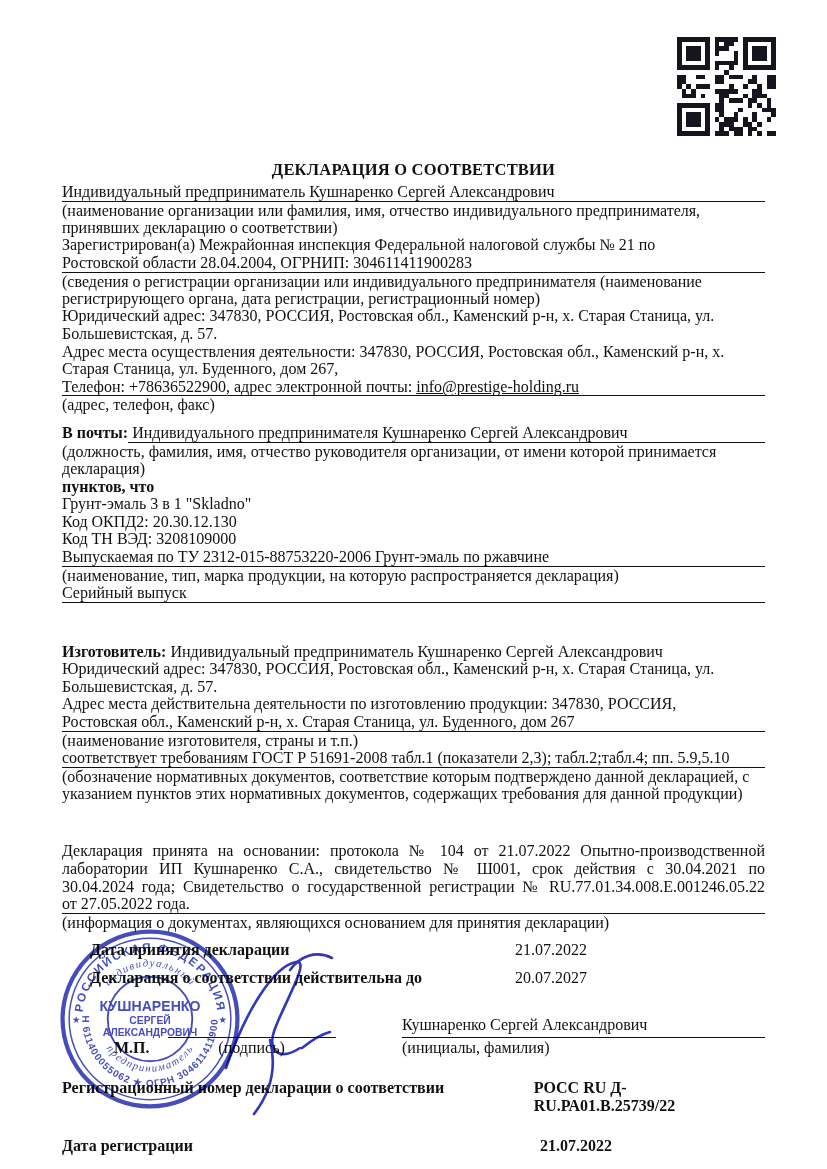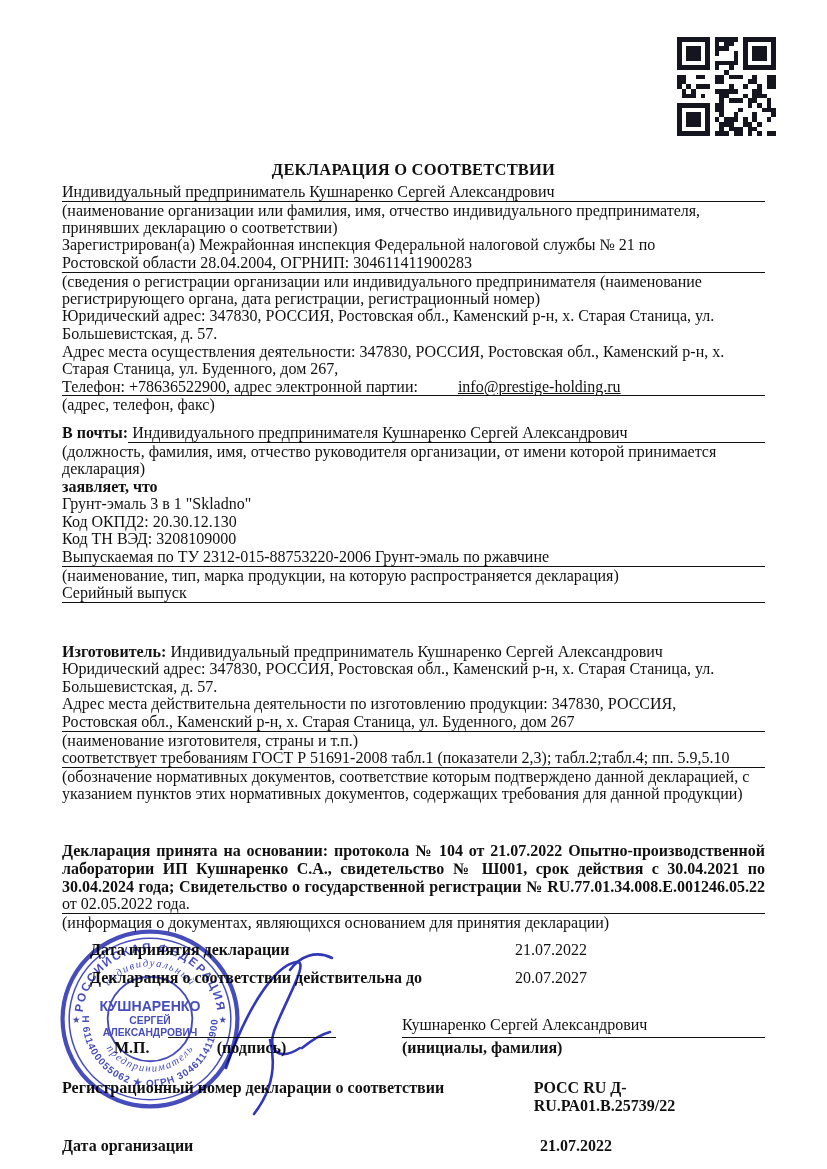--- a/index.html
+++ b/index.html
@@ -13,38 +13,38 @@
     color:#111;
     overflow:hidden;
     box-sizing:border-box;
     padding:160px 62px 0 62px;
   }
   .line{line-height:17.6px;}
   .title{font-weight:bold;text-align:center;font-size:16.5px;line-height:20px;margin-bottom:3px;letter-spacing:.2px;}
   .ul{border-bottom:1.6px solid #111;}
   .caption{text-align:left;line-height:17.4px;}
   .bold{font-weight:bold;}
-  .just{text-align:justify;text-align-last:justify;font-weight:bold;}
+  .just{text-align:justify;text-align-last:justify;}
   .row-flex{display:flex;}
   .fill-ul{flex:1;border-bottom:1.6px solid #111;padding-left:4px;}
   .gap10{margin-top:10px;}
   .gap26{margin-top:40px;}
-  .email{text-decoration:underline;color:#111;margin-left:36px;}
+  .email{text-decoration:underline;color:#111;}
   
   .foot{position:relative;}
   .frow{display:flex;line-height:18px;}
   .frow .flabel{width:453px;box-sizing:border-box;}
   .date-row{padding-left:28px;margin-top:10px;}
   .date-row .flabel{width:425px;}
   .sig-row{display:flex;margin-top:28px;}
   .sig-left{width:340px;display:flex;align-items:flex-end;padding-left:28px;box-sizing:border-box;}
   .mp{font-weight:bold;margin-right:18px;line-height:18px;margin-left:24px;}
   .sig-col{width:168px;text-align:center;}
   .sig-line{border-bottom:1.6px solid #111;height:18px;}
-  .under-cap{font-weight:bold;line-height:18px;margin-top:1px;}
+  .under-cap{font-weight:normal;line-height:18px;margin-top:1px;}
   .sig-right{flex:1;text-align:left;}
   .sig-name{line-height:20px;margin-bottom:2px;}
   .reg-row{margin-top:22px;}
   .reg-row .flabel{width:478px;}
   .qr{position:absolute;top:37px;left:677px;width:99px;height:99px;}
   .stamp{position:absolute;left:56px;top:925px;width:188px;height:188px;opacity:.88;mix-blend-mode:multiply;pointer-events:none;}
   .signature{position:absolute;left:212px;top:948px;width:150px;height:170px;mix-blend-mode:multiply;pointer-events:none;}
 </style>
 </head>
 <body>
@@ -278,30 +278,30 @@
 
   <div class="line ul">Индивидуальный предприниматель Кушнаренко Сергей Александрович</div>
   <div class="caption">(наименование организации или фамилия, имя, отчество индивидуального предпринимателя, принявших декларацию о соответствии)</div>
 
   <div class="line">Зарегистрирован(а) Межрайонная инспекция Федеральной налоговой службы № 21 по</div>
   <div class="line ul">Ростовской области 28.04.2004, ОГРНИП: 304611411900283</div>
   <div class="caption">(сведения о регистрации организации или индивидуального предпринимателя (наименование регистрирующего органа, дата регистрации, регистрационный номер)</div>
 
   <div class="line">Юридический адрес: 347830, РОССИЯ, Ростовская обл., Каменский р-н, х. Старая Станица, ул. Большевистская, д. 57.</div>
   <div class="line">Адрес места осуществления деятельности: 347830, РОССИЯ, Ростовская обл., Каменский р-н, х. Старая Станица, ул. Буденного, дом 267,</div>
-  <div class="line ul"><span>Телефон: +78636522900, адрес электронной партии: </span><a class="email" href="#">info@prestige-holding.ru</a></div>
+  <div class="line ul"><span>Телефон: +78636522900, адрес электронной почты: </span><a class="email" href="#">info@prestige-holding.ru</a></div>
   <div class="caption">(адрес, телефон, факс)</div>
 
   <div class="row-flex gap10">
     <span class="bold">В почты:</span>
     <span class="fill-ul">Индивидуального предпринимателя Кушнаренко Сергей Александрович</span>
   </div>
   <div class="caption">(должность, фамилия, имя, отчество руководителя организации, от имени которой принимается декларация)</div>
 
-  <div class="line bold">заявляет, что</div>
+  <div class="line bold">пунктов, что</div>
   <div class="line">Грунт-эмаль 3 в 1 "Skladno"</div>
   <div class="line">Код ОКПД2: 20.30.12.130</div>
   <div class="line">Код ТН ВЭД: 3208109000</div>
   <div class="line ul">Выпускаемая по ТУ 2312-015-88753220-2006 Грунт-эмаль по ржавчине</div>
   <div class="caption">(наименование, тип, марка продукции, на которую распространяется декларация)</div>
   <div class="line ul">Серийный выпуск</div>
 
   <div class="line gap26">
     <span class="bold">Изготовитель:</span><span> Индивидуальный предприниматель Кушнаренко Сергей Александрович</span>
   </div>
@@ -309,21 +309,21 @@
   <div class="line">Адрес места действительна деятельности по изготовлению продукции: 347830, РОССИЯ,</div>
   <div class="line ul">Ростовская обл., Каменский р-н, х. Старая Станица, ул. Буденного, дом 267</div>
   <div class="caption">(наименование изготовителя, страны и т.п.)</div>
   <div class="line ul">соответствует требованиям ГОСТ Р 51691-2008 табл.1 (показатели 2,3); табл.2;табл.4; пп. 5.9,5.10</div>
   <div class="caption">(обозначение нормативных документов, соответствие которым подтверждено данной декларацией, с указанием пунктов этих нормативных документов, содержащих требования для данной продукции)</div>
 
   <div class="gap26">
     <div class="line just">Декларация принята на основании: протокола № 104 от 21.07.2022 Опытно-производственной</div>
     <div class="line just">лаборатории ИП Кушнаренко С.А., свидетельство № Ш001, срок действия с 30.04.2021 по</div>
     <div class="line just">30.04.2024 года;  Свидетельство о государственной регистрации № RU.77.01.34.008.Е.001246.05.22</div>
-    <div class="line ul">от 02.05.2022 года.</div>
+    <div class="line ul">от 27.05.2022 года.</div>
   </div>
   <div class="caption">(информация о документах, являющихся основанием для принятия декларации)</div>
 
   <div class="foot">
     <div class="frow date-row gap26">
       <div class="flabel bold">Дата принятия декларации</div>
       <div>21.07.2022</div>
     </div>
     <div class="frow date-row">
       <div class="flabel bold">Декларация о соответствии действительна до</div>
@@ -343,21 +343,21 @@
         <div class="sig-line" style="height:0;"></div>
         <div class="under-cap">(инициалы, фамилия)</div>
       </div>
     </div>
 
     <div class="frow reg-row">
       <div class="flabel bold">Регистрационный номер декларации о соответствии</div>
       <div class="bold">РОСС RU Д-RU.РА01.В.25739/22</div>
     </div>
     <div class="frow reg-row">
-      <div class="flabel bold">Дата организации</div>
+      <div class="flabel bold">Дата регистрации</div>
       <div class="bold">21.07.2022</div>
     </div>
   </div>
 
   <svg class="stamp" viewBox="0 0 200 200">
     <defs>
       <path id="arcTopOuter" d="M 100,100 m -72,0 a 72,72 0 1,1 144,0" fill="none"></path>
       <path id="arcBotOuter" d="M 100,100 m -72,0 a 72,72 0 1,0 144,0" fill="none"></path>
       <path id="arcTopInner" d="M 100,100 m -56,0 a 56,56 0 1,1 112,0" fill="none"></path>
       <path id="arcBotInner" d="M 100,100 m -56,0 a 56,56 0 1,0 112,0" fill="none"></path>

